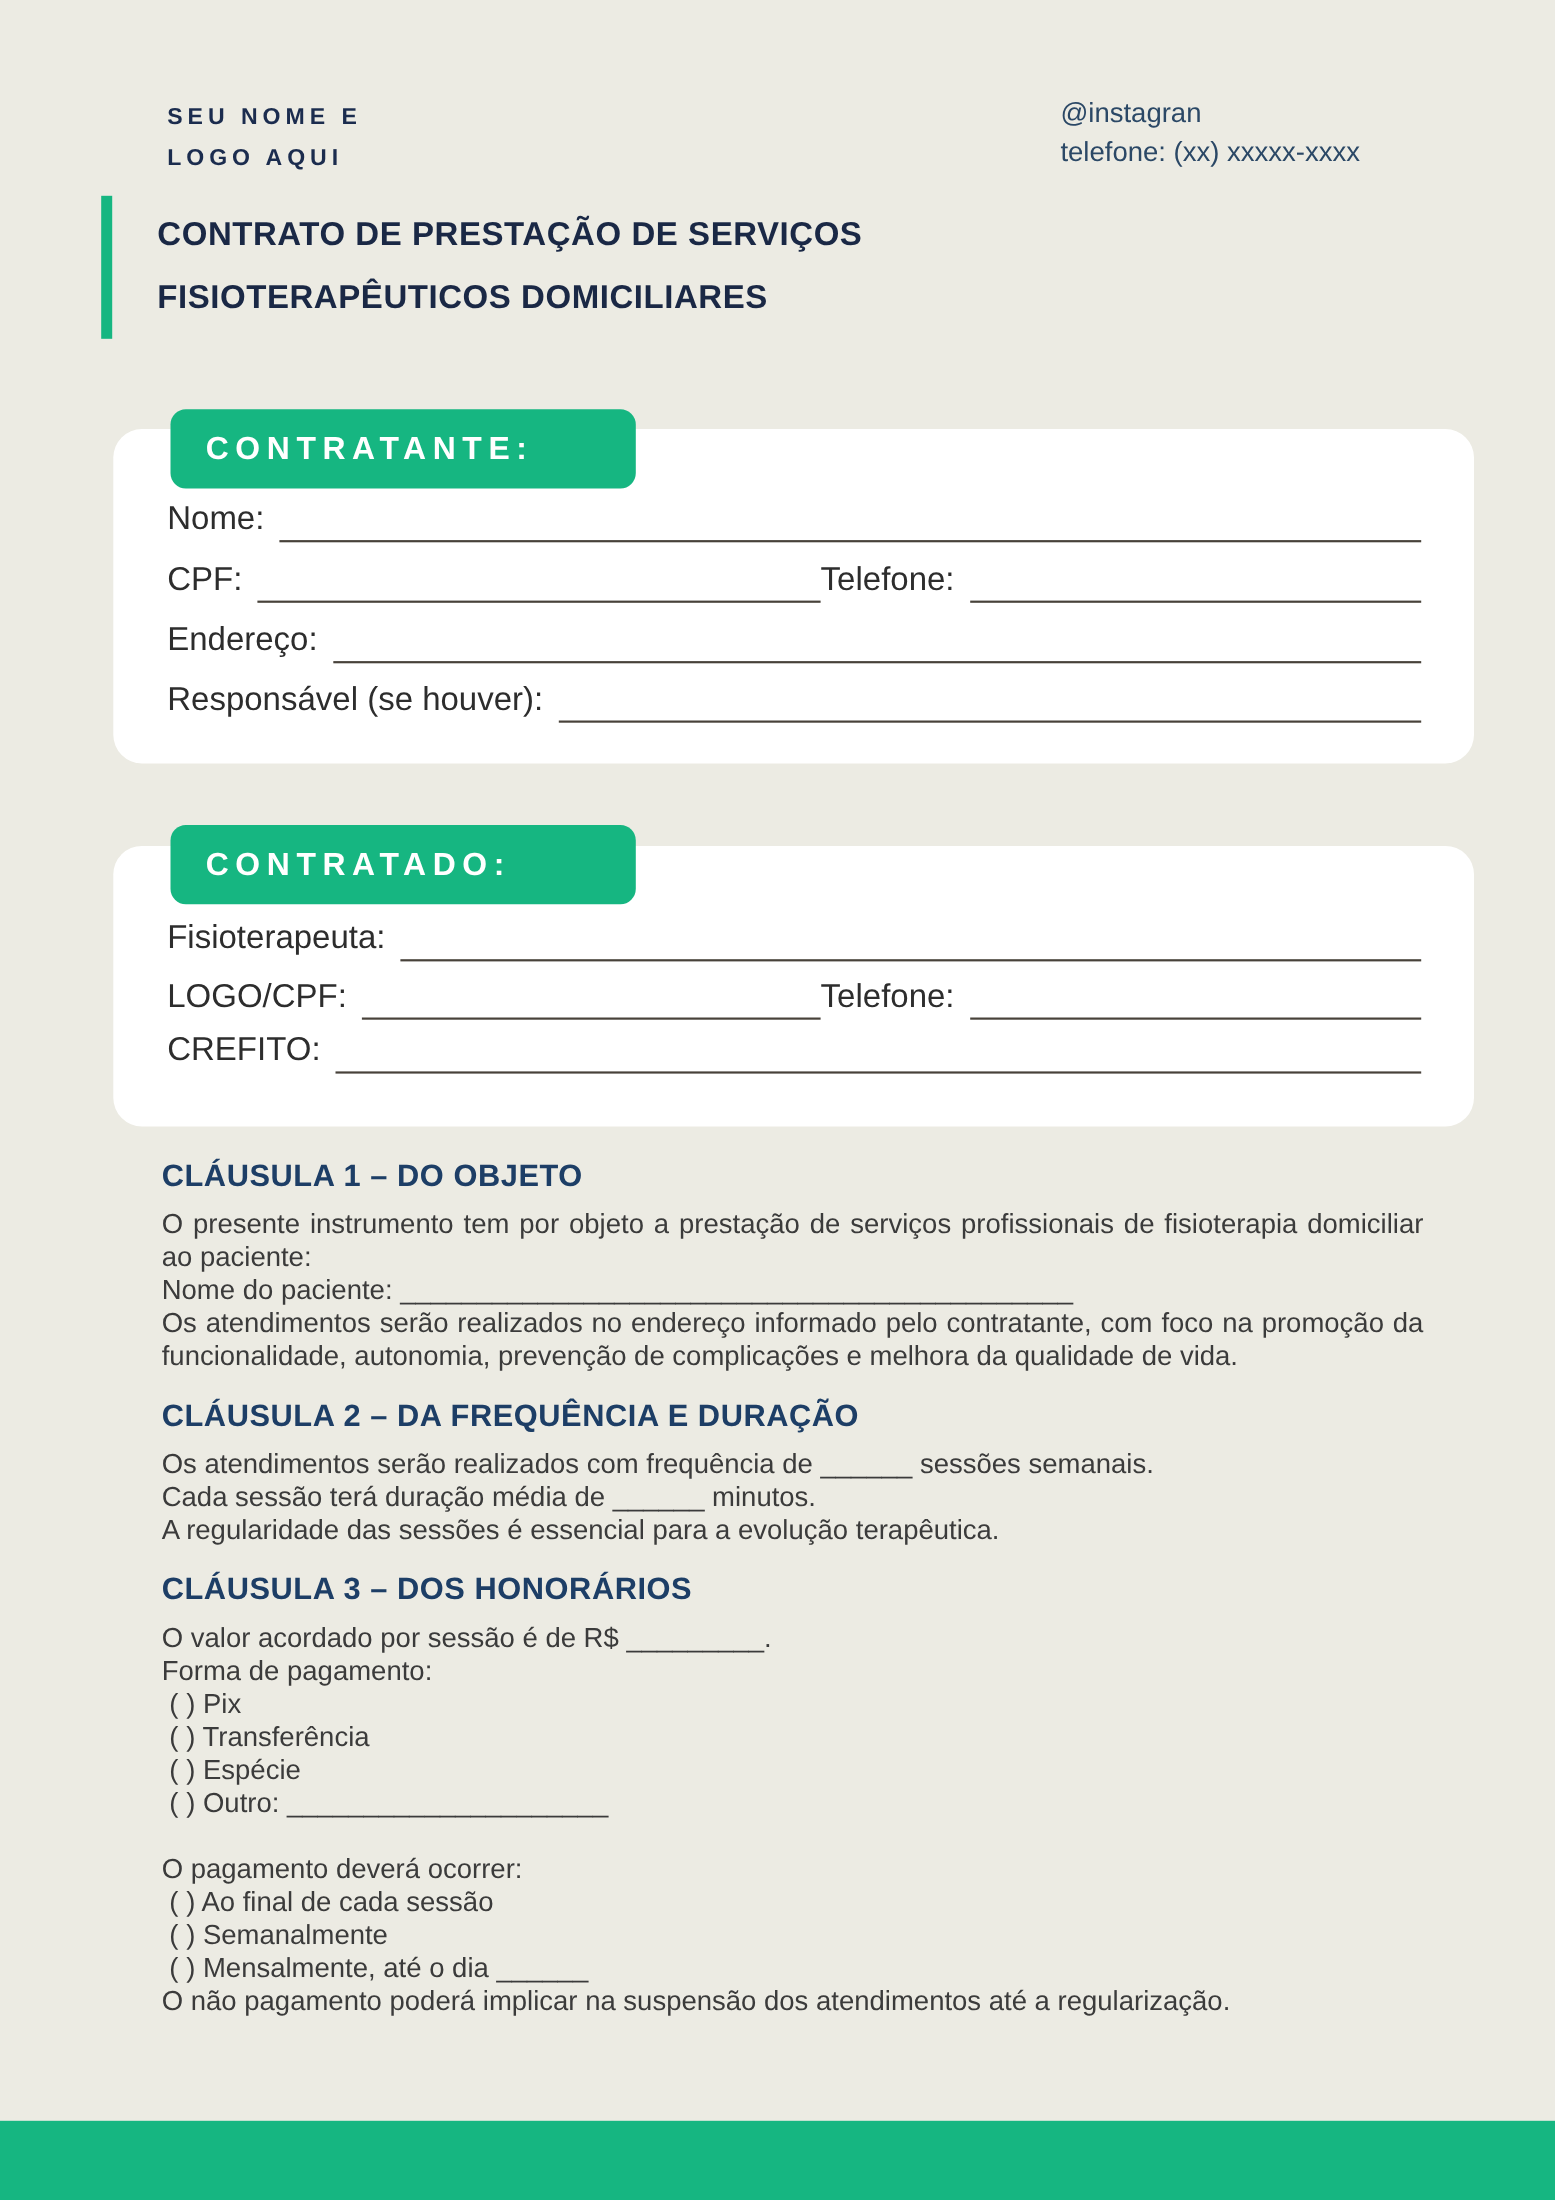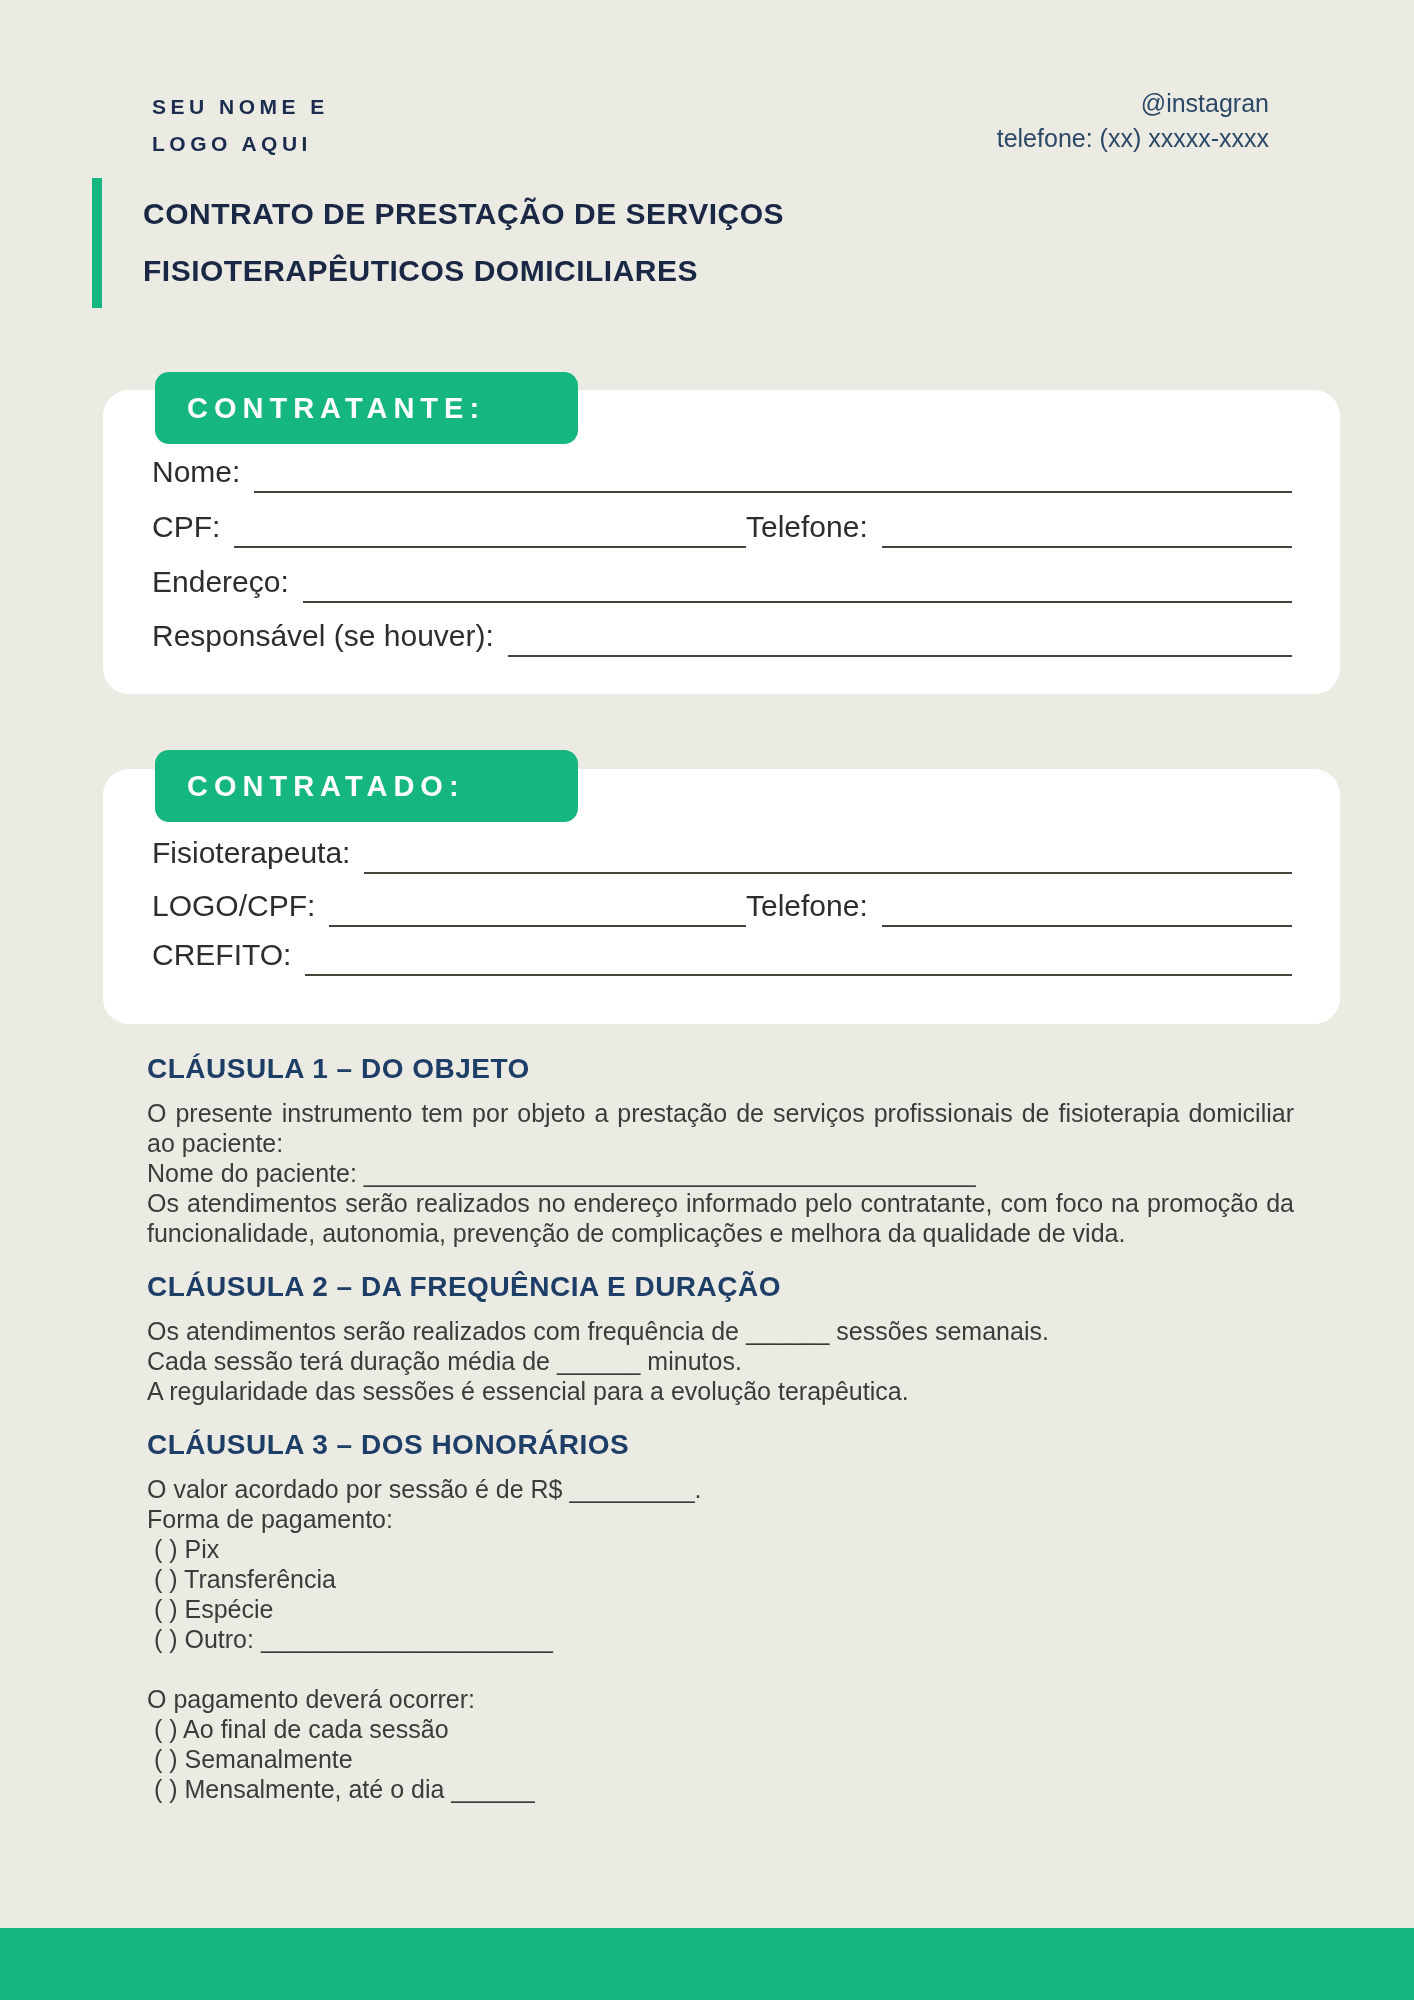--- a/index.html
+++ b/index.html
@@ -10,21 +10,21 @@
   *{margin:0;padding:0;box-sizing:border-box;}
   html,body{background:#d8d8d2;}
   #page{
     position:relative;width:1414px;height:2000px;margin:0 auto;
     background:var(--background);overflow:hidden;
     font-family:"Liberation Sans", sans-serif;
   }
   
   .logo{position:absolute;left:152px;top:88px;color:var(--logo_navy);
         font-size:21px;font-weight:bold;letter-spacing:4.5px;line-height:37px;}
-  .contact{position:absolute;left:939px;top:86px;width:330px;text-align:right;
+  .contact{position:absolute;left:964px;top:86px;width:330px;text-align:left;
            color:var(--contact_navy);font-size:25px;line-height:35px;}
   
   .accent-bar{position:absolute;left:92px;top:178px;width:10px;height:130px;background:var(--green);}
   .doc-title{position:absolute;left:143px;top:185px;color:var(--title_navy);
              font-size:30px;font-weight:bold;line-height:57px;letter-spacing:0.5px;}
   
   .card{position:absolute;left:103px;width:1237px;background:var(--card);border-radius:26px;}
   #card-contratante{top:390px;height:304px;text-align:right;}
   #card-contratado{top:769px;height:255px;}
   .badge{position:absolute;left:155px;width:423px;height:72px;background:var(--green);
@@ -148,19 +148,20 @@
       <p class="doc-p">Forma de pagamento:</p>
       <p class="doc-p"> ( ) Pix</p>
       <p class="doc-p"> ( ) Transferência</p>
       <p class="doc-p"> ( ) Espécie</p>
       <p class="doc-p"> ( ) Outro: _____________________</p>
       <p class="doc-p"></p>
       <p class="doc-p">O pagamento deverá ocorrer:</p>
       <p class="doc-p"> ( ) Ao final de cada sessão</p>
       <p class="doc-p"> ( ) Semanalmente</p>
       <p class="doc-p"> ( ) Mensalmente, até o dia ______</p>
+      <p class="doc-p">O não pagamento poderá implicar na suspensão dos atendimentos até a regularização.</p>
     </div>
 
   </div>
 
   <div class="footer-band"></div>
 
 </div>
 
 </body></html>

